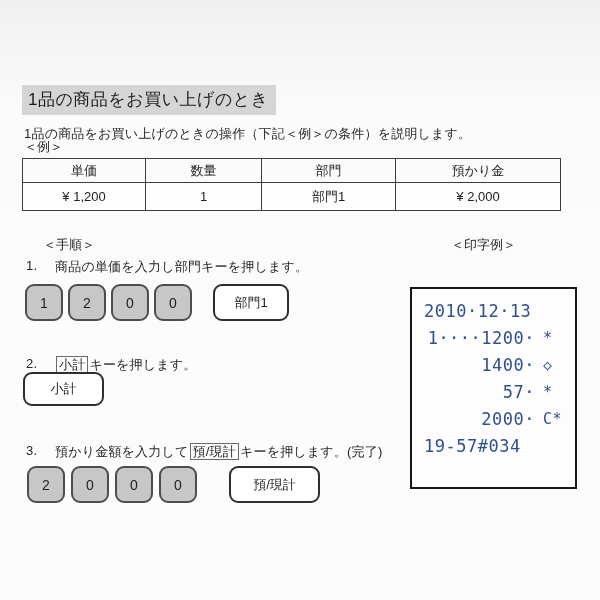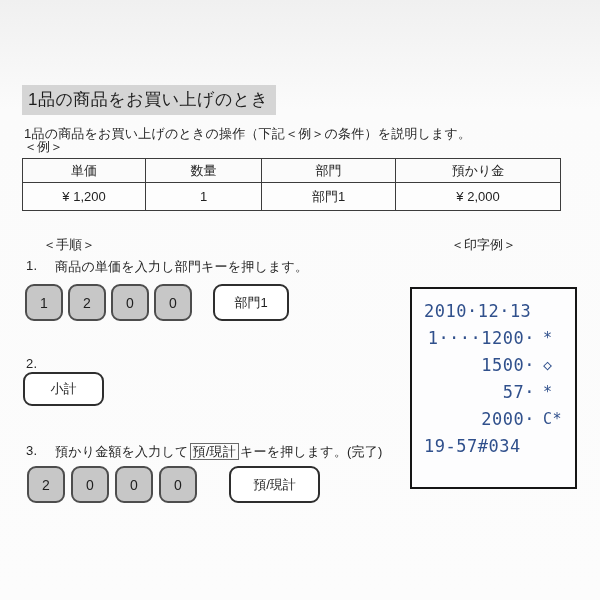--- a/index.html
+++ b/index.html
@@ -120,20 +120,21 @@
   <div class="abs keys-row" style="left:25px;top:284px;">
     <div class="key gray">1</div>
     <div class="key gray">2</div>
     <div class="key gray">0</div>
     <div class="key gray">0</div>
   </div>
   <div class="abs key white" style="left:213px;top:284px;width:76px;height:37px;">部門1</div>
 
   <div class="abs step-row" style="left:26px;top:356px;">
     <span class="step-num">2.</span>
+    <span><span class="boxed-word">小計</span><span>キーを押します。</span></span>
   </div>
   <div class="abs key white" style="left:23px;top:372px;width:81px;height:34px;">小計</div>
 
   <div class="abs step-row" style="left:26px;top:443px;">
     <span class="step-num">3.</span>
     <span><span>預かり金額を入力して</span><span class="boxed-word">預/現計</span><span>キーを押します。(完了)</span></span>
   </div>
   <div class="abs keys-row" style="left:27px;top:466px;gap:6px;">
     <div class="key gray">2</div>
     <div class="key gray">0</div>
@@ -145,21 +146,21 @@
   <div class="abs receipt-box">
     <div class="receipt-line left">
       <span class="amount">2010·12·13</span>
       <span class="symbol"></span>
     </div>
     <div class="receipt-line">
       <span class="amount">1····1200·</span>
       <span class="symbol">*</span>
     </div>
     <div class="receipt-line">
-      <span class="amount">1500·</span>
+      <span class="amount">1400·</span>
       <span class="symbol">◇</span>
     </div>
     <div class="receipt-line">
       <span class="amount">57·</span>
       <span class="symbol">*</span>
     </div>
     <div class="receipt-line">
       <span class="amount">2000·</span>
       <span class="symbol">C*</span>
     </div>

